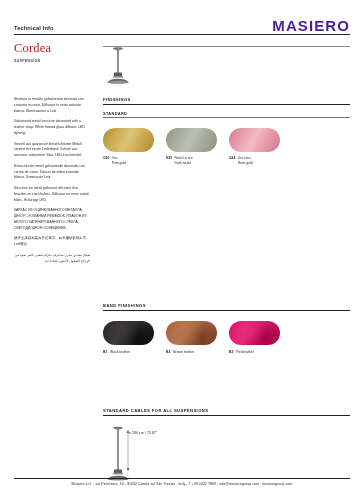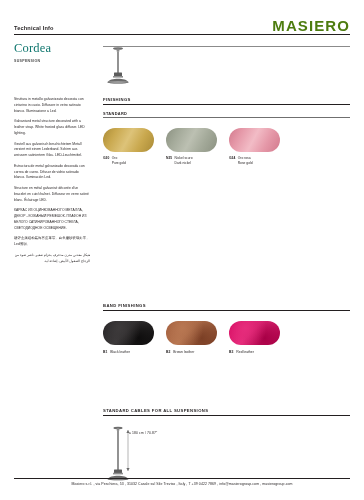--- a/index.html
+++ b/index.html
@@ -30,40 +30,40 @@
     font-size: 5.6px;
     font-weight: bold;
     letter-spacing: 0.18px;
     color: #231f20;
     padding-bottom: 2px;
   }
   .brand {
     font-size: 15px;
     font-weight: bold;
     letter-spacing: 1.1px;
-    color: #4d7c0f;
+    color: #4c1d95;
     line-height: 1;
   }
   .header-rule {
     border-bottom: 1.1px solid #231f20;
     margin-top: 1px;
   }
 
   
   .title-block {
     position: absolute;
     left: 14px; top: 42px;
     width: 78px;
   }
   .product-title {
     font-family: "Liberation Serif", serif;
     font-size: 12.5px;
     font-weight: normal;
     letter-spacing: 0.2px;
-    color: #0f766e;
+    color: #b91c1c;
     line-height: 1.1;
   }
   .product-sub {
     margin-top: 3px;
     font-size: 3.5px;
     font-weight: bold;
     letter-spacing: 0.35px;
     color: #4a4a4a;
   }
 

